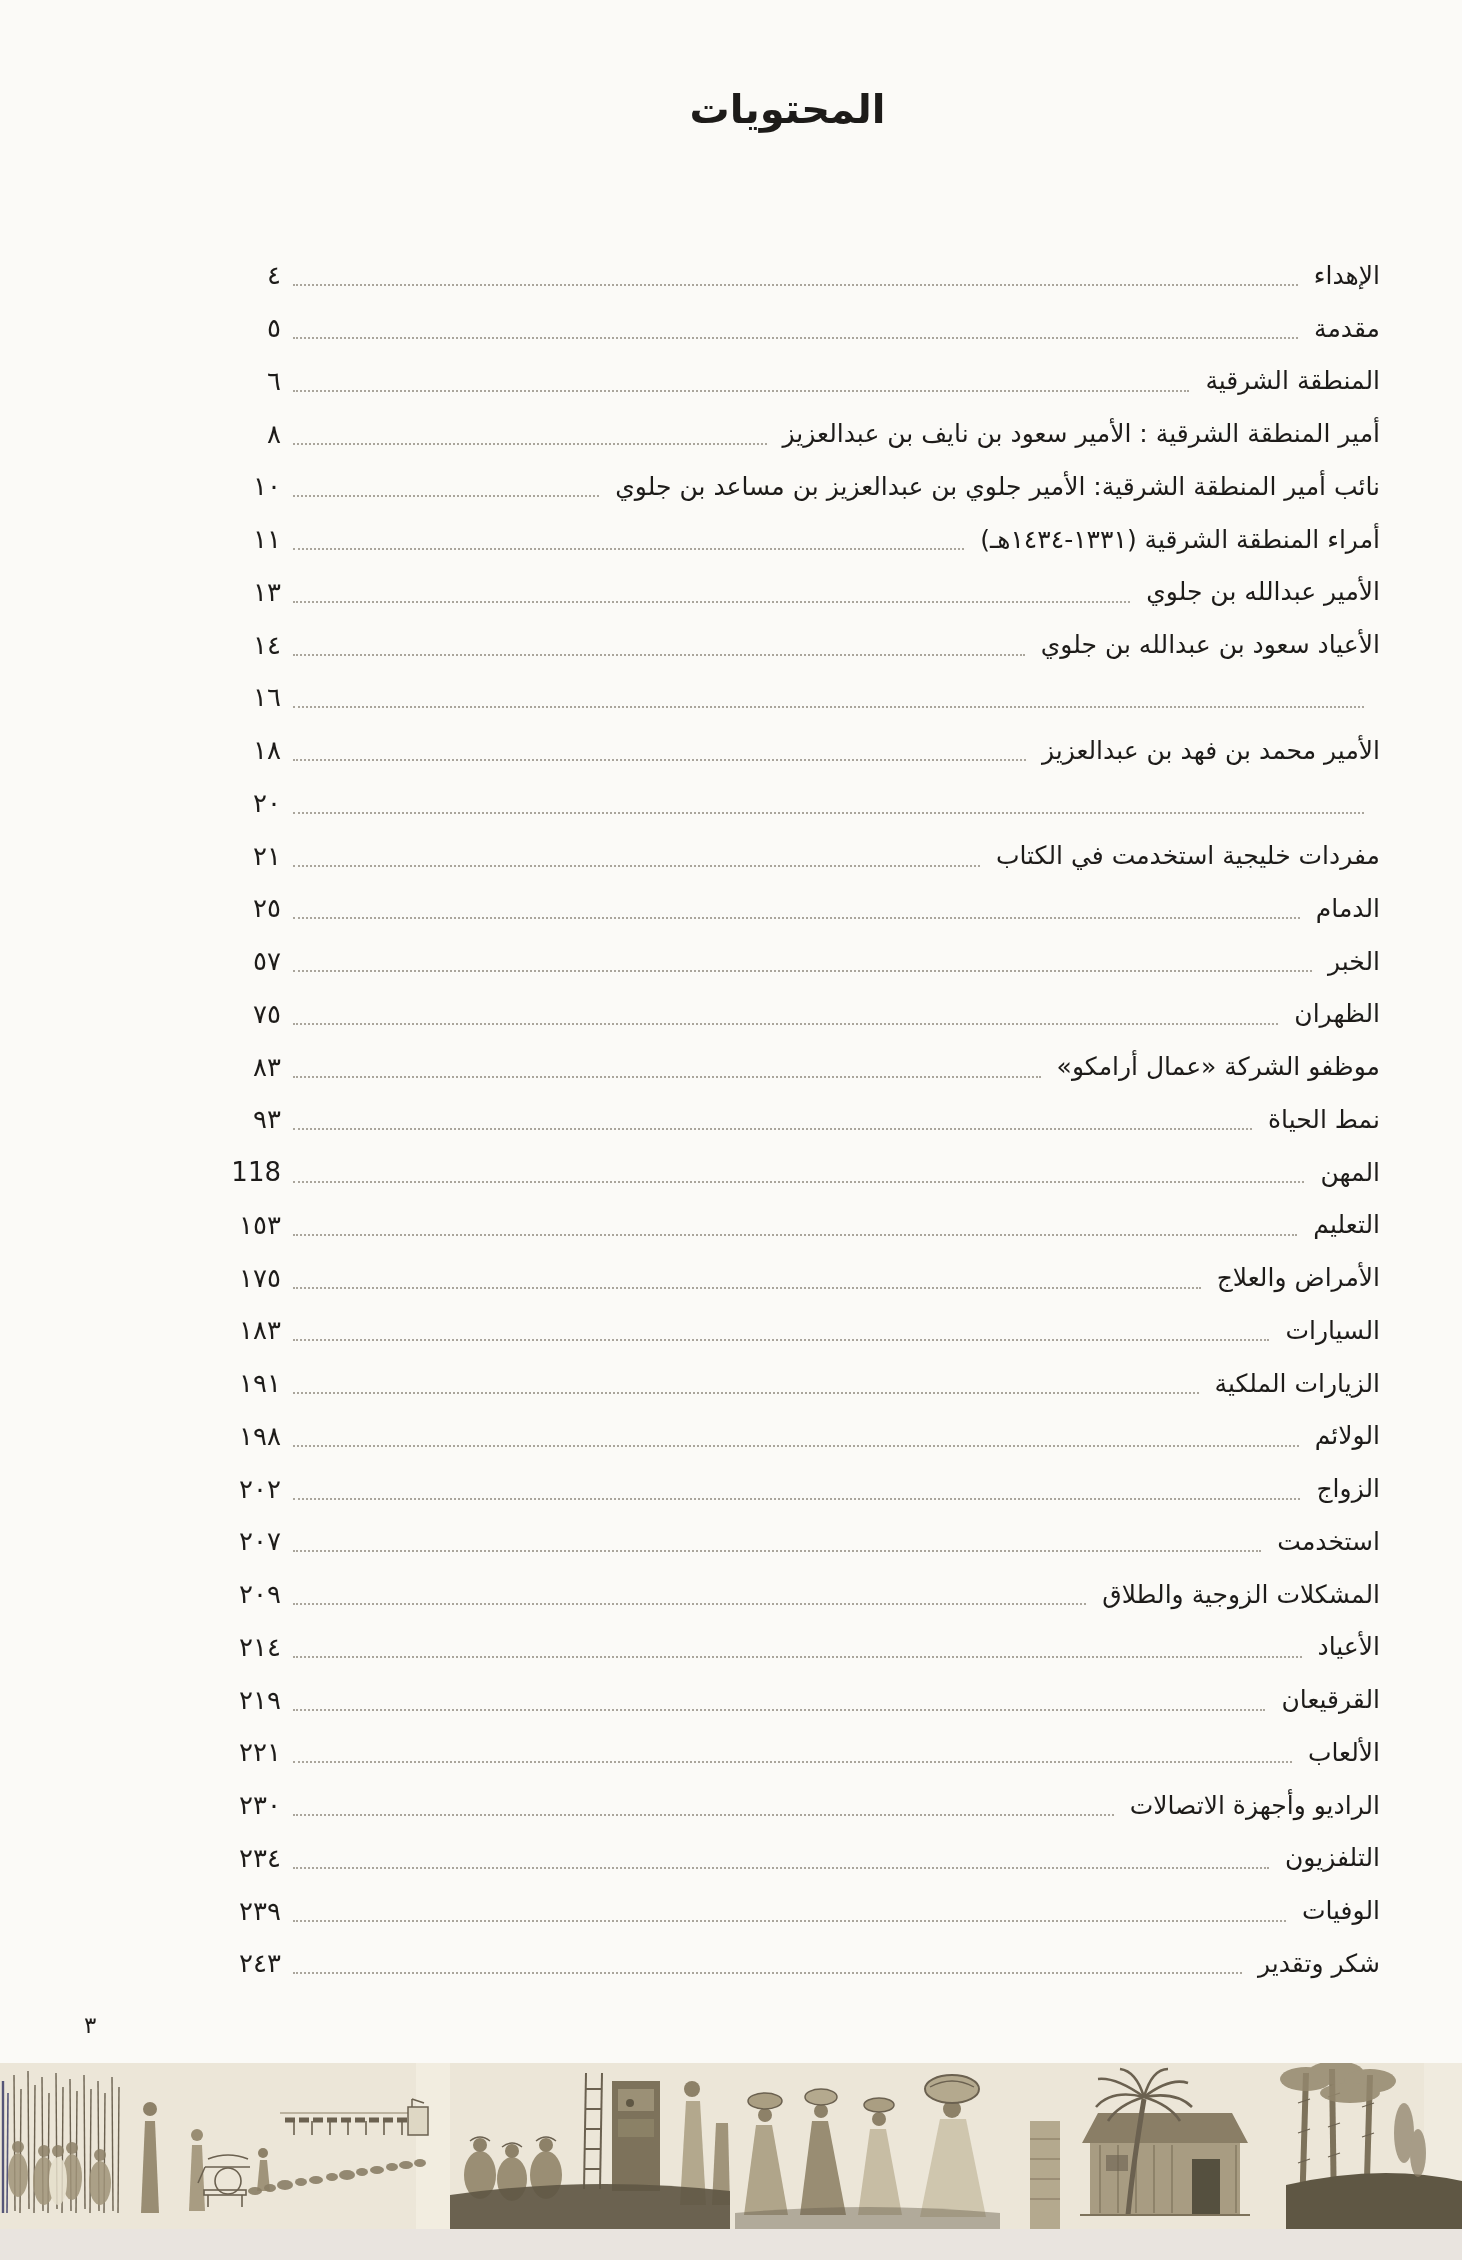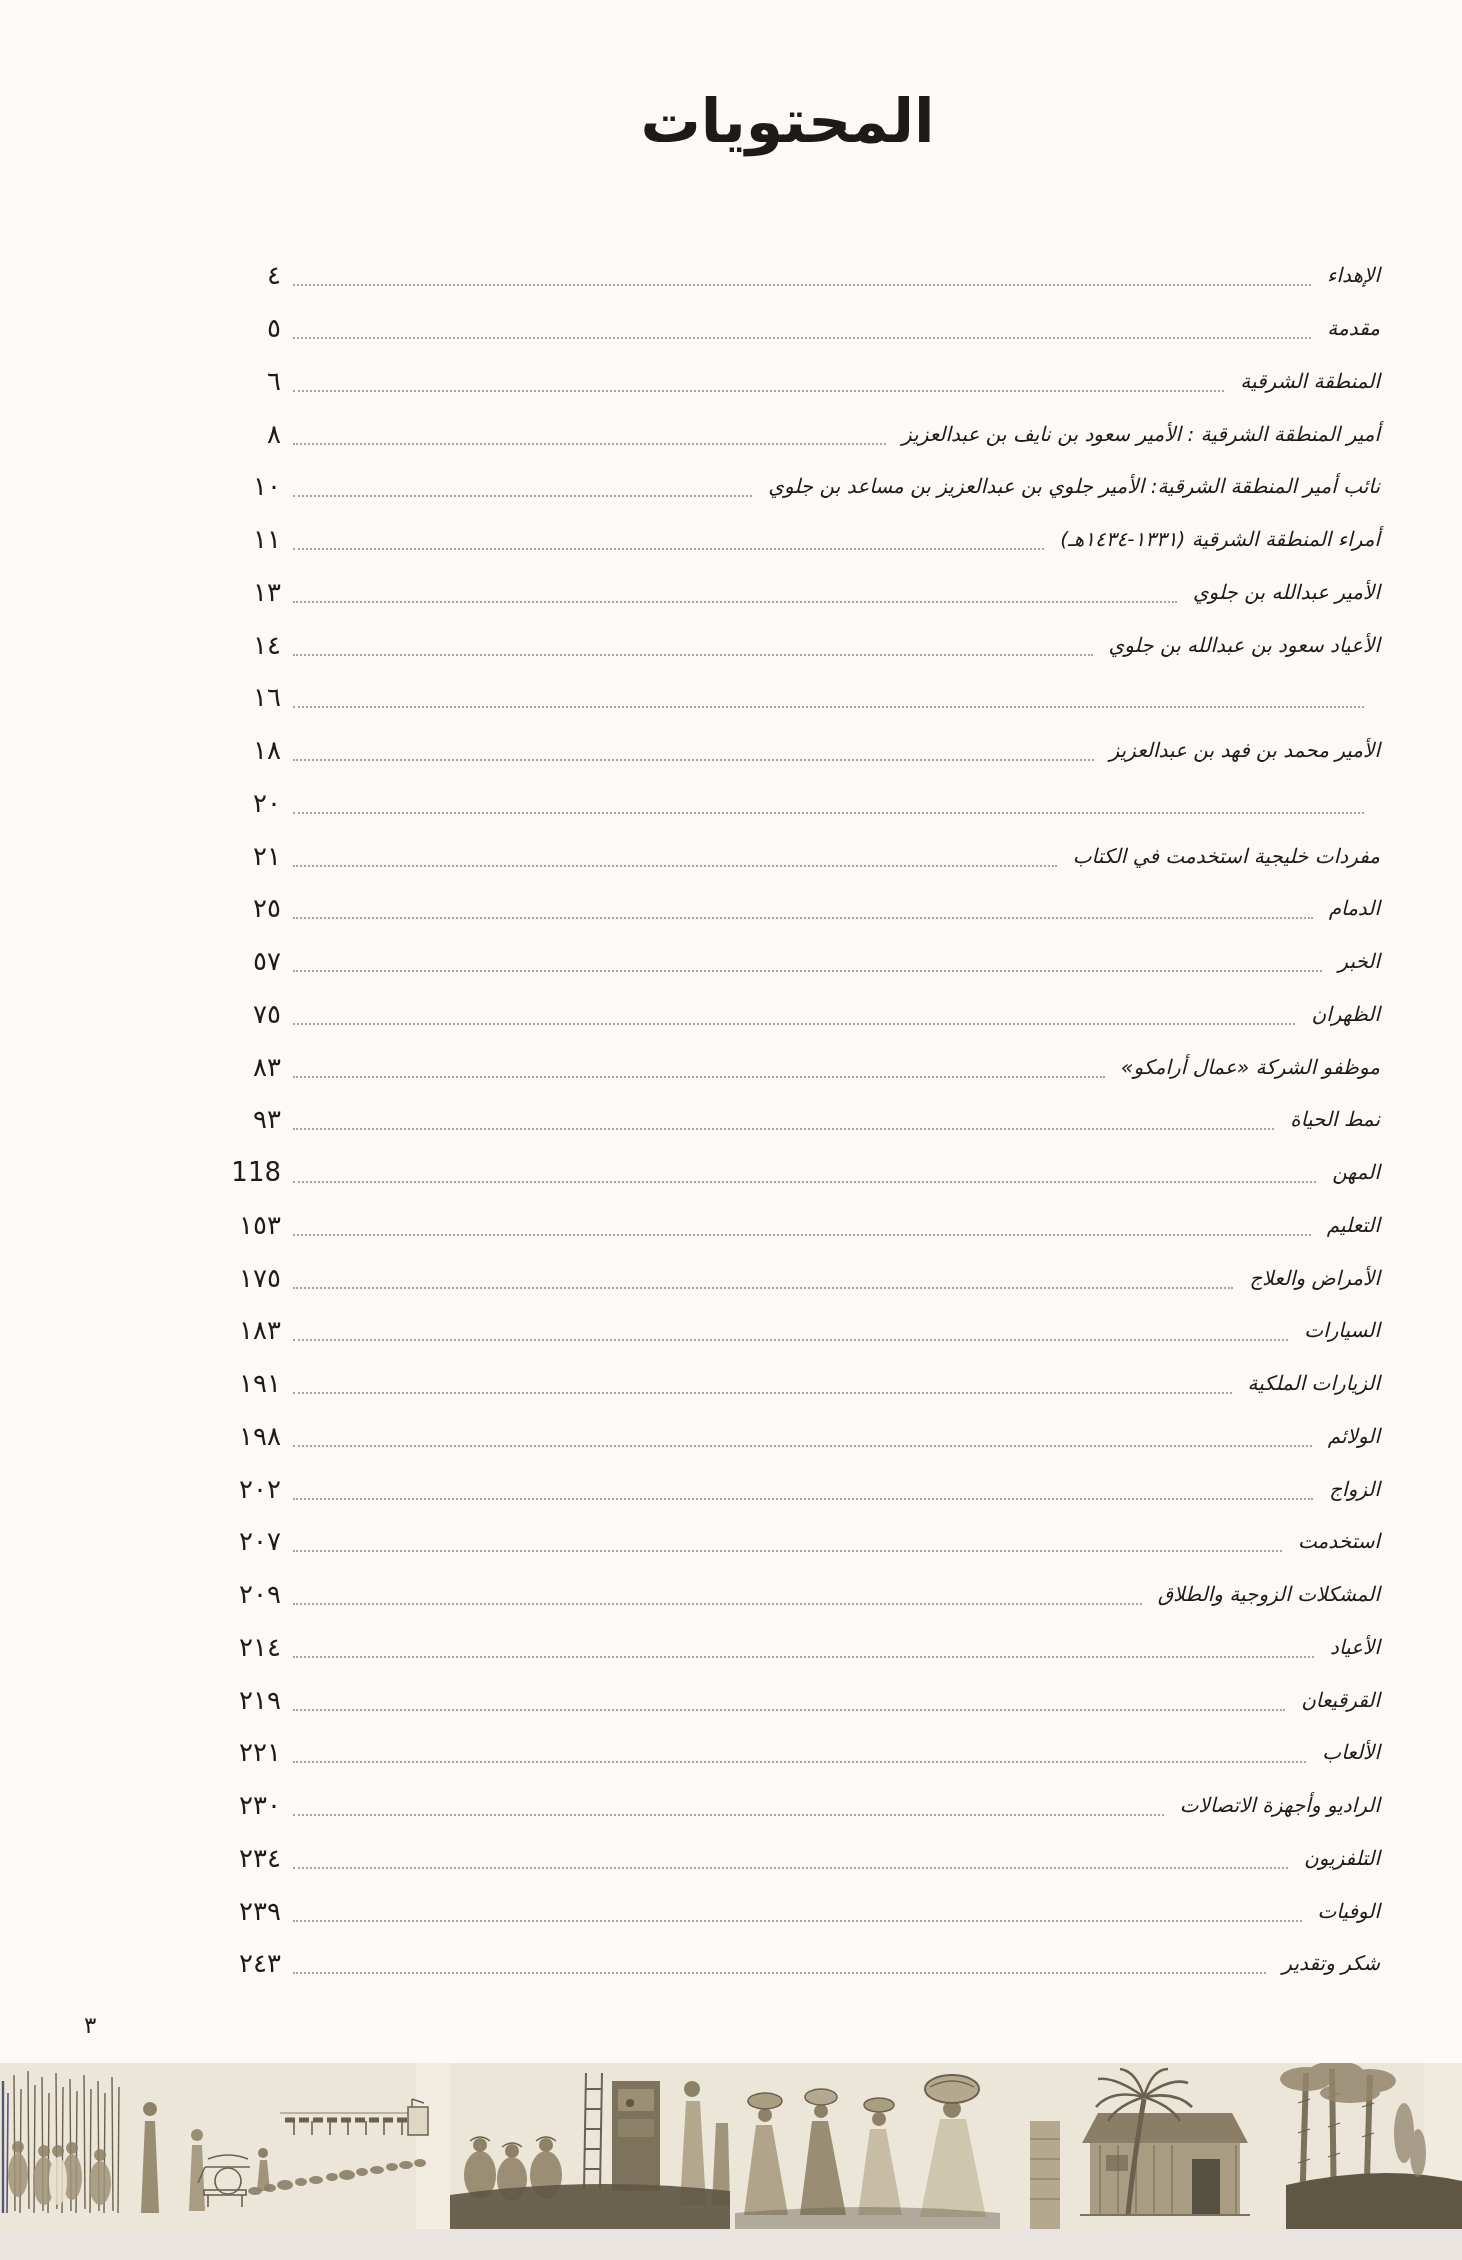--- a/index.html
+++ b/index.html
@@ -9,37 +9,36 @@
     position:relative;
     width:1462px; height:2260px;
     background: var(--page-background, #fbfaf7);
     overflow:hidden;
     direction:rtl;
   }
 
   .title {
     position:absolute; top:86px; right:82px; left:195px;
     text-align:center;
-    font-size:60px; font-weight:bold;
+    font-size:40px; font-weight:bold;
     color: var(--text, #1d1b19);
     letter-spacing:0;
   }
 
   .toc {
     position:absolute; top:249px; right:82px; left:195px;
   }
   .toc-row {
     display:flex; align-items:center;
     height:52.75px;
     color: var(--text, #1d1b19);
   }
   .toc-label {
     white-space:nowrap; flex-shrink:0;
-    font-size:20px;
-    font-style:italic;
+    font-size:25px;
   }
   .toc-leader {
     flex:1 1 auto; min-width:18px;
     margin:0 16px 0 12px;
     height:0;
     border-bottom:2px dotted var(--leader-dots, #aaa59c);
     transform:translateY(10px);
   }
   .toc-page {
     width:86px; flex-shrink:0;

